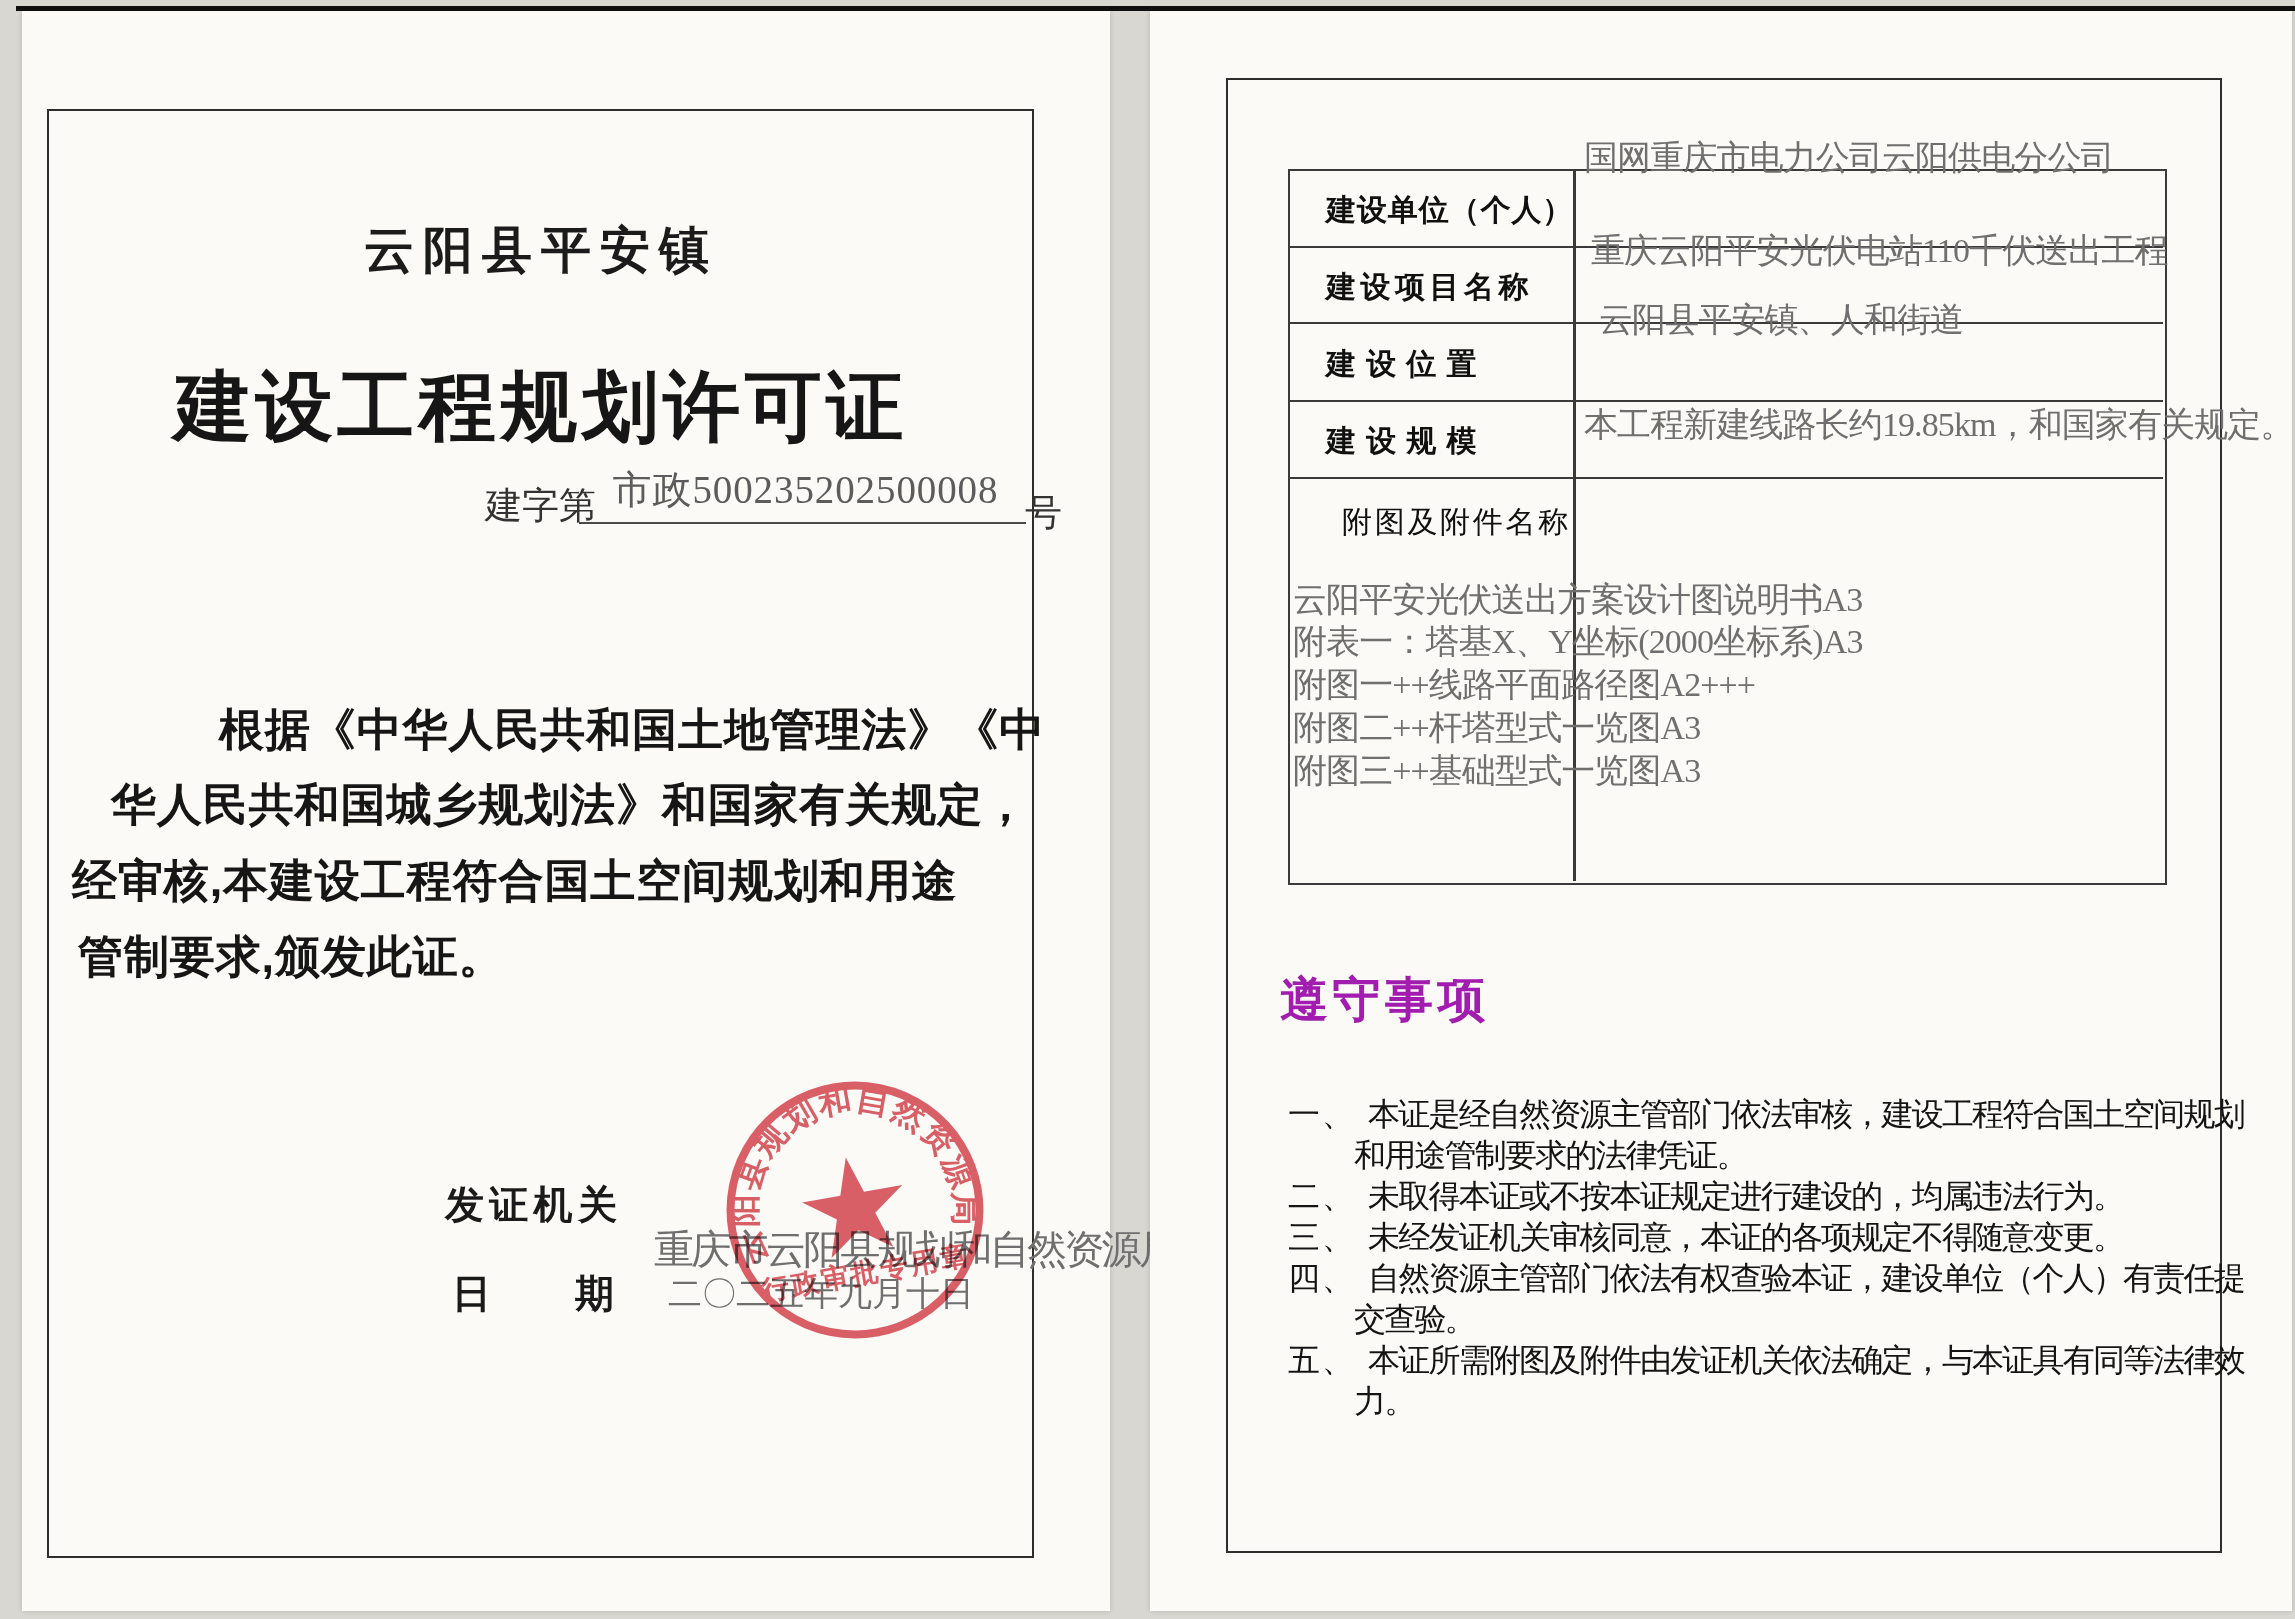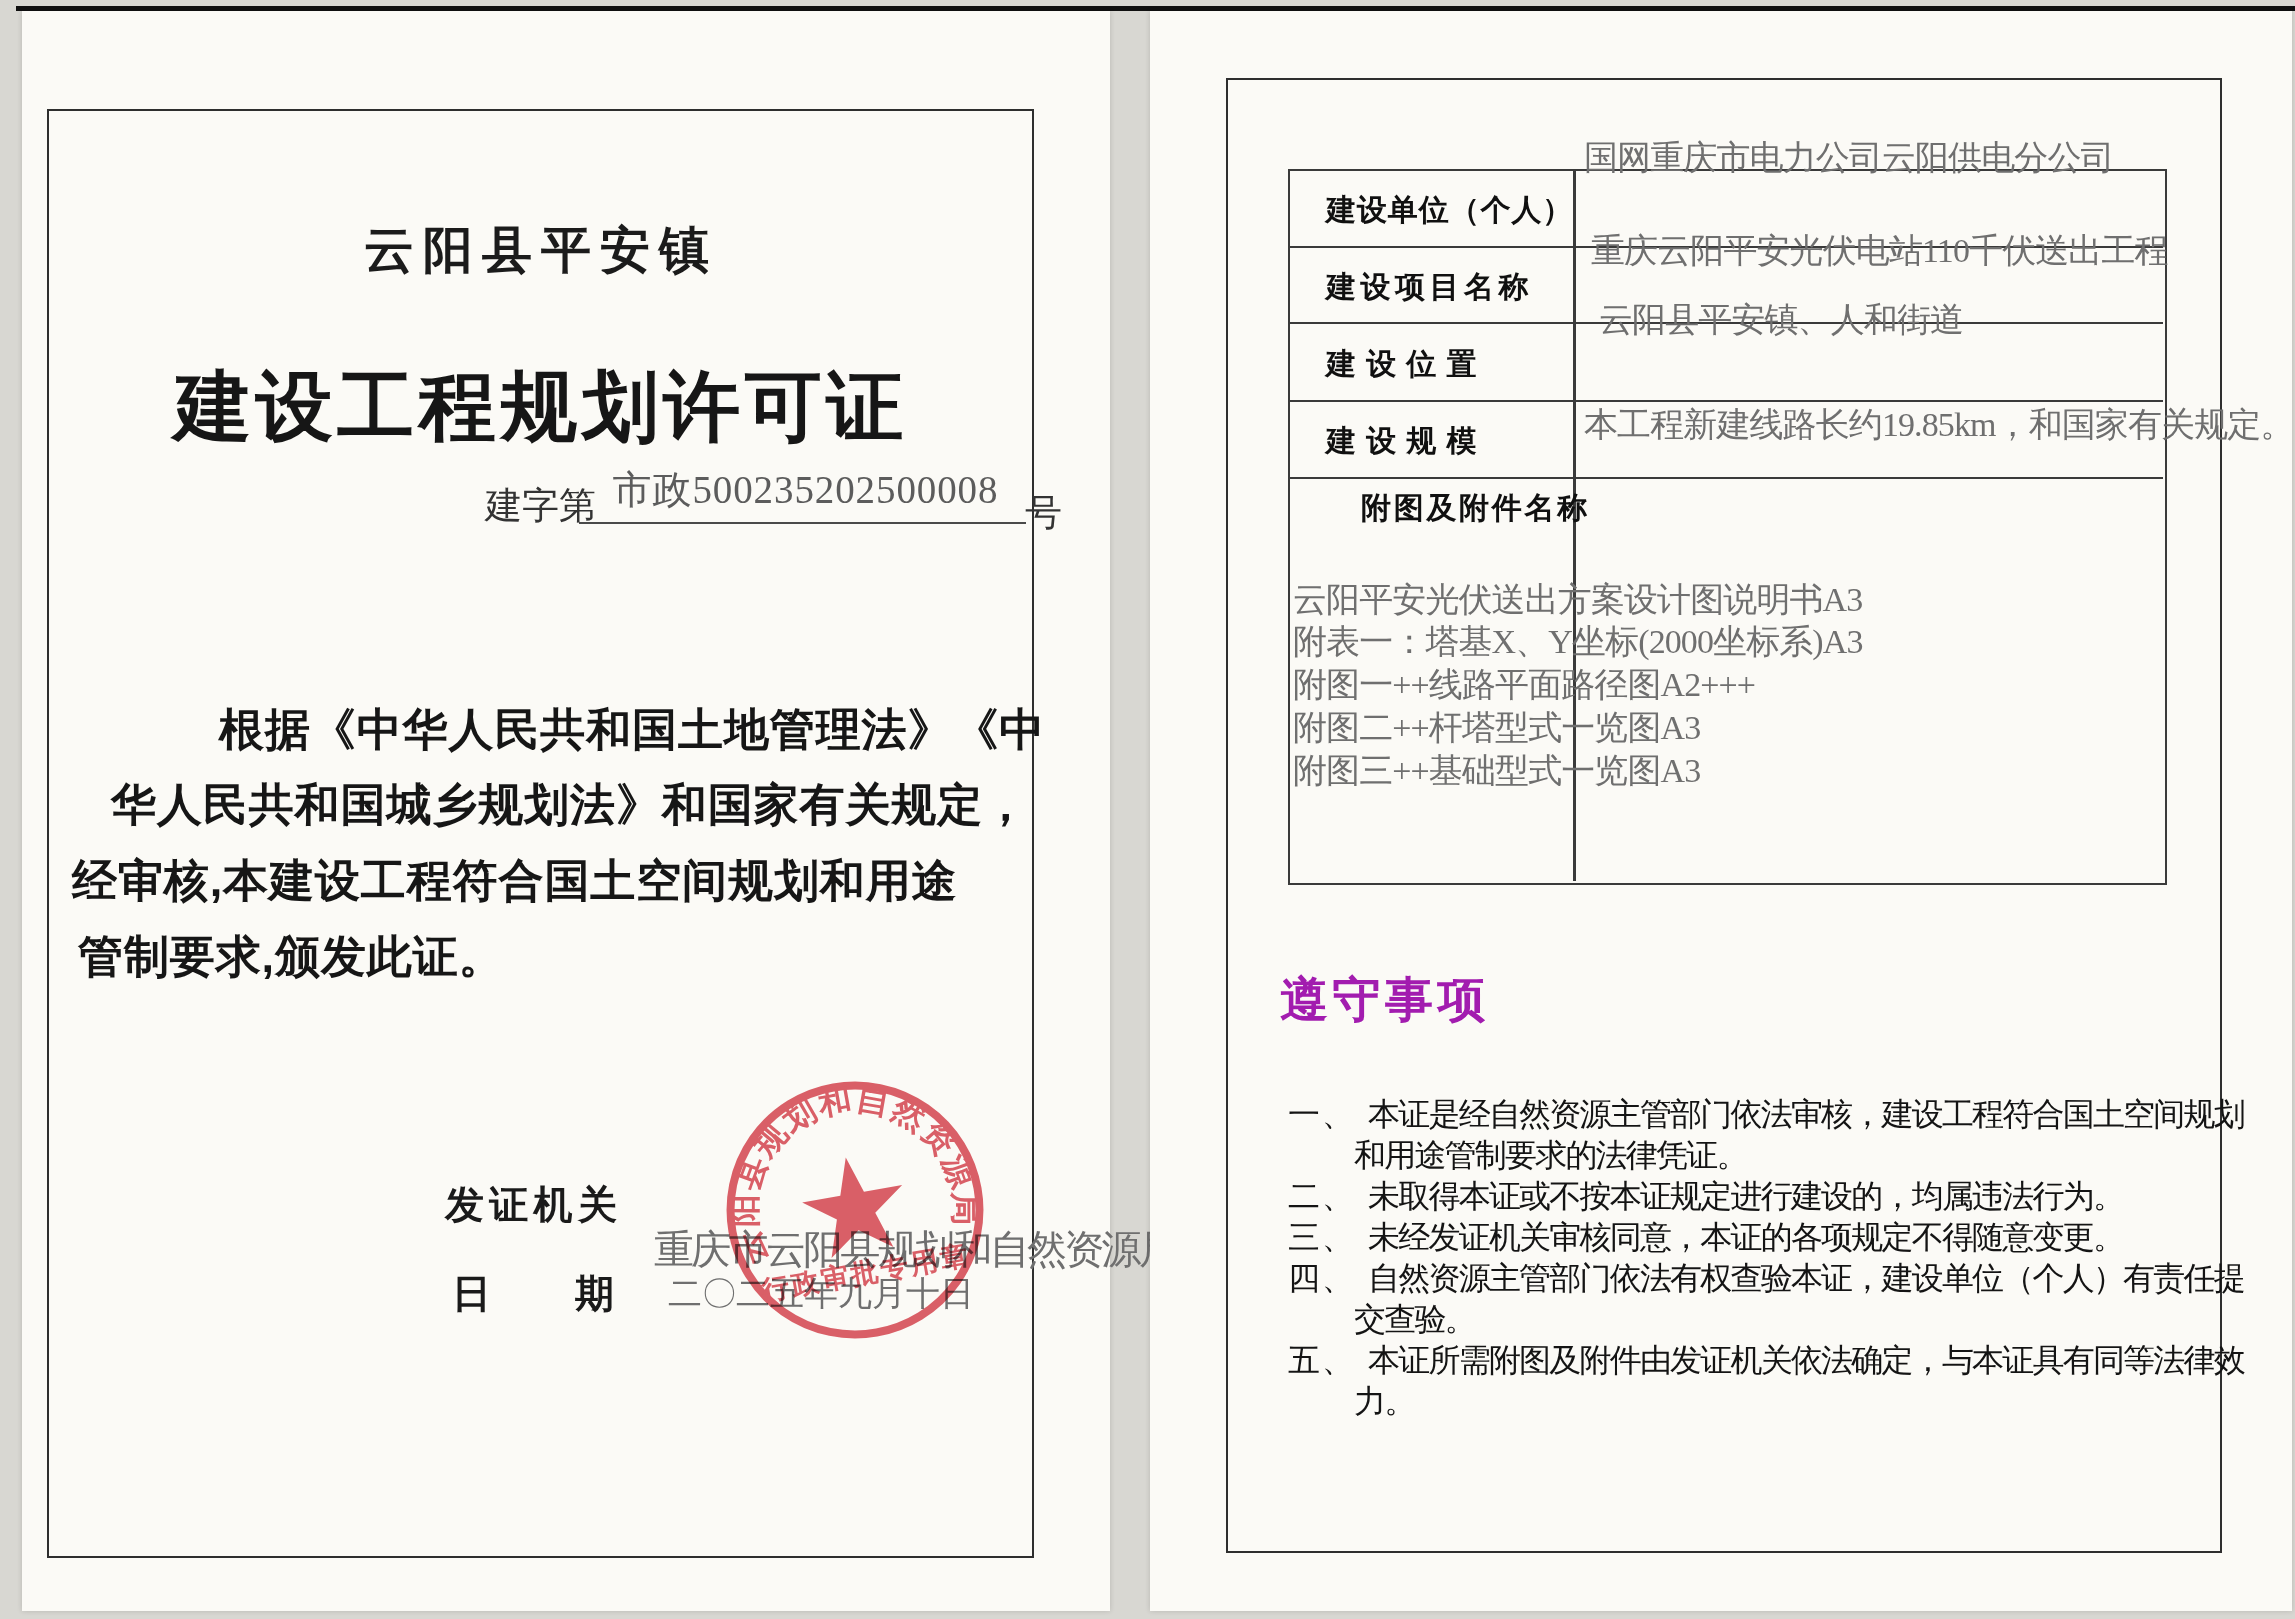--- a/index.html
+++ b/index.html
@@ -66,21 +66,21 @@
   .tbl-div-v{left:1573px;top:169px;width:2.7px;height:712px;background:#3a3a3a;}
   .tbl-sep{left:1288px;width:875px;height:1.8px;background:#3a3a3a;}
   .sep1{top:246px;} .sep2{top:322px;} .sep3{top:400px;} .sep4{top:477px;}
   .tbl-label{
     font-size:30px;font-weight:bold;color:#101010;letter-spacing:0.9px;white-space:nowrap;
   }
   .lab0{left:1326px;top:190px;}
   .lab1{left:1326px;top:267px;letter-spacing:4.5px;}
   .lab2{left:1326px;top:344px;}
   .lab3{left:1326px;top:421px;}
-  .lab-att{left:1342px;top:488px;font-size:30px;font-weight:bold;color:#101010;letter-spacing:2.7px;margin-left:19px;}
+  .lab-att{left:1342px;top:502px;font-size:30px;font-weight:normal;color:#101010;letter-spacing:2.7px;}
   .tbl-value{font-size:34px;letter-spacing:-0.9px;}
   .val0{left:1584px;top:135px;}
   .val1{left:1591px;top:220px;margin-top:8px;}
   .val2{left:1599px;top:297px;}
   .val3{left:1584px;top:402px;}
   .att-line{font-size:34px;letter-spacing:-0.9px;}
   .att0{left:1293px;top:577px;} .att1{left:1293px;top:619px;}
   .att2{left:1293px;top:662px;} .att3{left:1293px;top:705px;}
   .att4{left:1293px;top:748px;}
 

